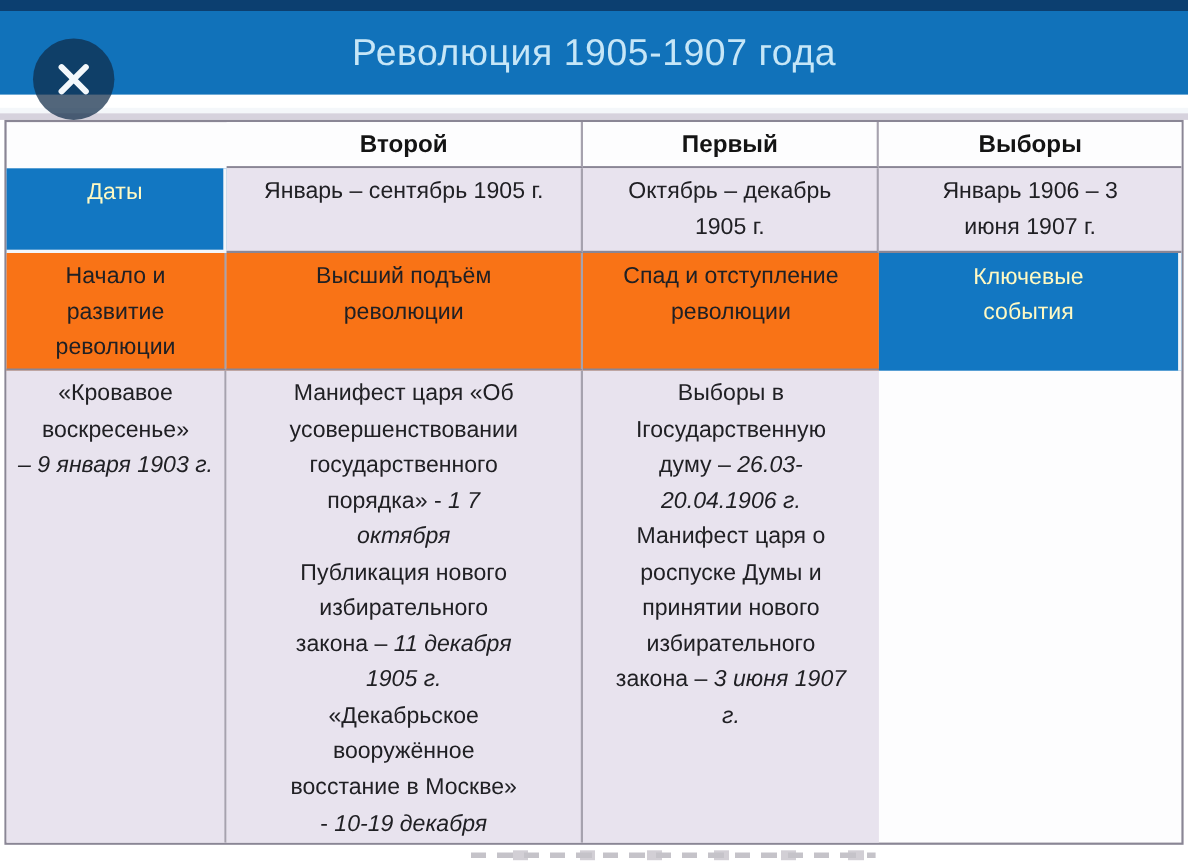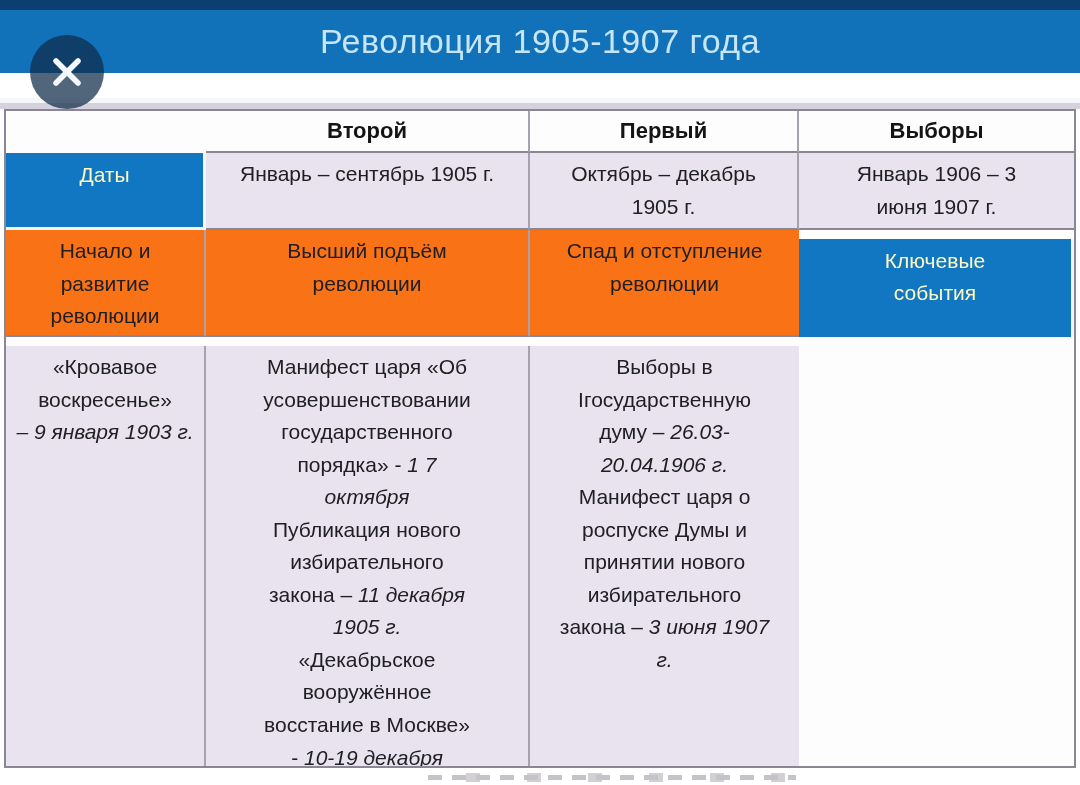--- a/index.html
+++ b/index.html
@@ -2,21 +2,21 @@
 <html><head>
 <meta charset="utf-8">
 <style>
   html,body{margin:0;padding:0;background:#ffffff;}
   .screen{
     position:relative;width:1080px;height:785px;overflow:hidden;
     background:#ffffff;font-family:"Liberation Sans","DejaVu Sans",sans-serif;
   }
   .top-strip{position:absolute;left:0;top:0;width:1080px;height:10px;background:#0c3f70;}
   .title-bar{
-    position:absolute;left:0;top:10px;width:1080px;height:63px;background:#1172ba;
+    position:absolute;left:0;top:10px;width:1080px;height:76px;background:#1172ba;
     display:flex;align-items:center;justify-content:center;
   }
   .title-bar h1{
     margin:0;font-size:34px;font-weight:400;color:#c6e6f7;letter-spacing:.5px;
   }
   .white-line{position:absolute;left:0;top:98px;width:1080px;height:5px;background:#f4f7fa;}
   .gray-strip{position:absolute;left:0;top:103px;width:1080px;height:6px;background:#d6d2dd;}
 
   .close-btn{
     position:absolute;left:30px;top:35px;width:74px;height:74px;border-radius:50%;
@@ -28,21 +28,21 @@
   .table{
     position:absolute;left:4px;top:109px;width:1072px;height:659px;box-sizing:border-box;
     display:grid;grid-template-columns:200px 324px 269px 1fr;grid-template-rows:42px 77px 107px 1fr;
     border:2px solid #8a8695;background:#fdfdfe;
   }
   .cell{
     box-sizing:border-box;border-right:2px solid #a6a2ae;border-bottom:2px solid #8a8695;
     text-align:center;overflow:hidden;
   }
   .cell.lastcol{border-right:none;}
-  .cell.lastrow{border-bottom:none;margin-top:9px;}
+  .cell.lastrow{border-bottom:none;}
   .head{
     background:#fdfdfe;display:flex;align-items:center;justify-content:center;
     font-weight:bold;font-size:22px;color:#141414;
   }
   .label{
     background:#1277c2;color:#fef9c3;font-size:21px;line-height:1.5;
     border-right:3px solid #f4f6f9;border-bottom:3px solid #f4f6f9;
     padding-top:6px;white-space:pre-line;
   }
   .label.head-label{display:flex;align-items:center;justify-content:center;padding-top:0;font-weight:bold;color:#0f172a;margin-top:44px;}

